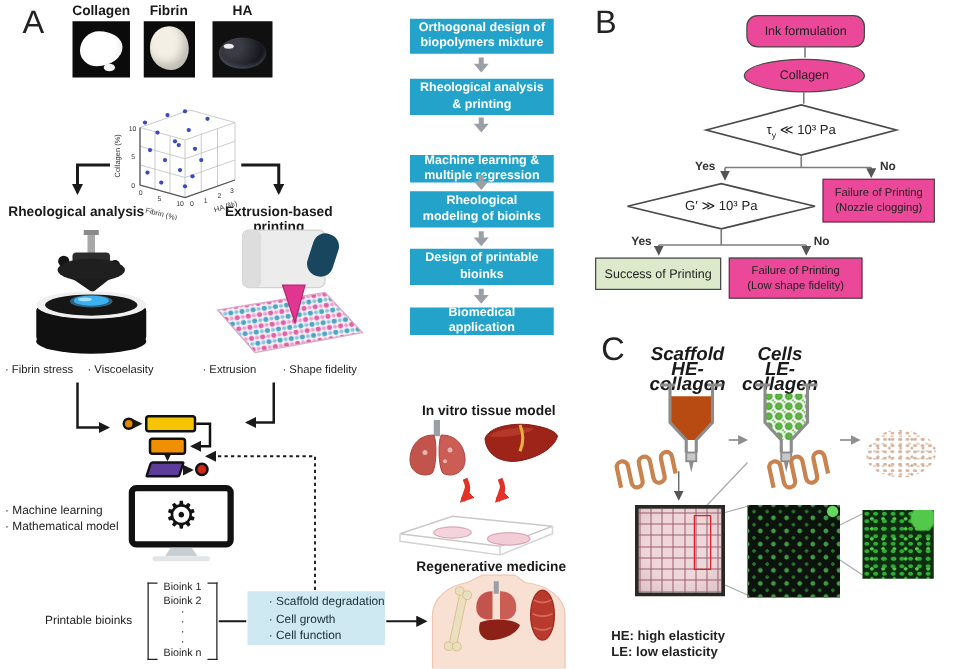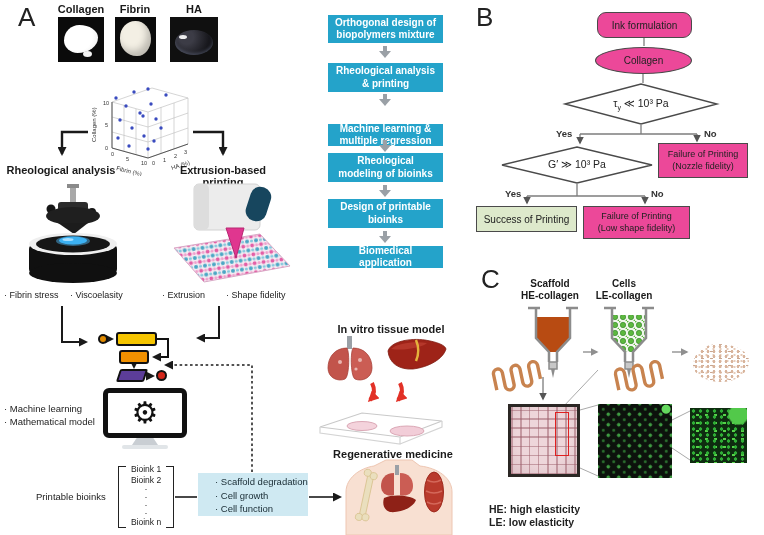--- a/index.html
+++ b/index.html
@@ -52,21 +52,21 @@
   .pb-node{box-sizing:border-box;border:1.4px solid #4a4a4a;background:#ec4899;color:#222;
      display:flex;align-items:center;justify-content:center;text-align:center;font-size:10px;}
   .pb-round{border-radius:9px;}
   .pb-ellipse{border-radius:50%;}
   .pb-2line{font-size:9px;line-height:1.3;flex-direction:column;}
   .pb-label{font-size:9.5px;color:#333;font-weight:bold;}
   .pb-dtext{font-size:10.5px;color:#222;text-align:center;}
   .pb-dtext sub{font-size:7px;}
   .success{background:var(--success-bg,#dde9cb);}
   
-  .syr-label{font-size:10px;font-weight:bold;line-height:12px;text-align:center;color:#1a1a1a;}
+  .syr-label{font-size:15px;font-weight:bold;line-height:12px;text-align:center;color:#1a1a1a;font-style:italic;}
   .lattice{box-sizing:border-box;border:3px solid #2b2724;
      background:
        repeating-linear-gradient(90deg,rgba(156,94,106,.5) 0 1.5px,transparent 1.5px 9px),
        repeating-linear-gradient(0deg,rgba(156,94,106,.5) 0 1.5px,transparent 1.5px 9px),
        radial-gradient(circle at 50% 45%,#eed6da 0 55%,#dcc0c6 100%);}
   .red-rect{box-sizing:border-box;border:1.5px solid #e02020;}
   .fluo-grid{background-color:#0c120c;
      background-image:
        radial-gradient(circle at 92% 7%,#64d95e 0 4px,rgba(0,0,0,0) 5px),
        radial-gradient(#3f9b43 1.7px,transparent 2.1px),
@@ -396,21 +396,21 @@
     <span>G′ ≫ 10³ Pa</span>
   </div>
 
   <div class="abs pb-label" style="left:556px;top:128px;">Yes</div>
   <div class="abs pb-label" style="left:704px;top:128px;">No</div>
   <div class="abs pb-label" style="left:505px;top:188px;">Yes</div>
   <div class="abs pb-label" style="left:651px;top:188px;">No</div>
 
   <div class="abs pb-node pb-2line" style="left:658px;top:143px;width:90px;height:35px;">
     <span>Failure of Printing</span>
-      <span>(Nozzle fidelity)</span>
+      <span>(Nozzle clogging)</span>
   </div>
   <div class="abs pb-node success" style="left:476px;top:206px;width:101px;height:26px;">
     <span>Success of Printing</span>
   </div>
   <div class="abs pb-node pb-2line" style="left:583px;top:206px;width:107px;height:33px;">
     <span>Failure of Printing</span>
       <span>(Low shape fidelity)</span>
   </div>
 
   <div class="abs panel-letter" style="left:481px;top:264px;">C</div>

